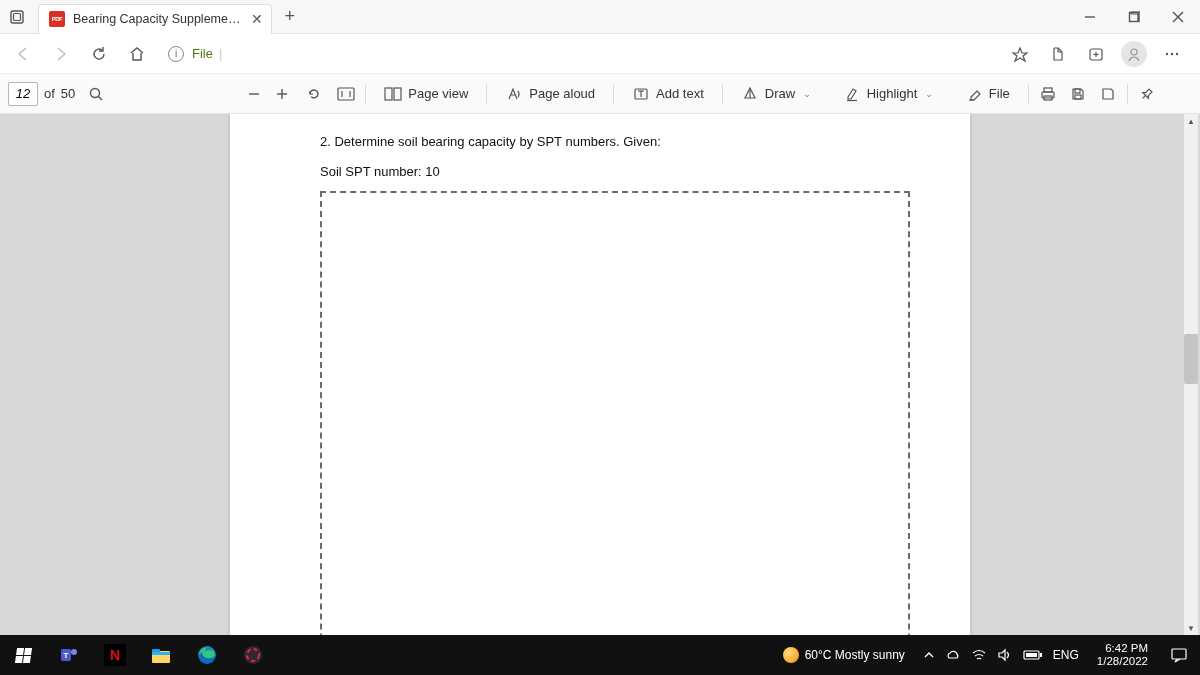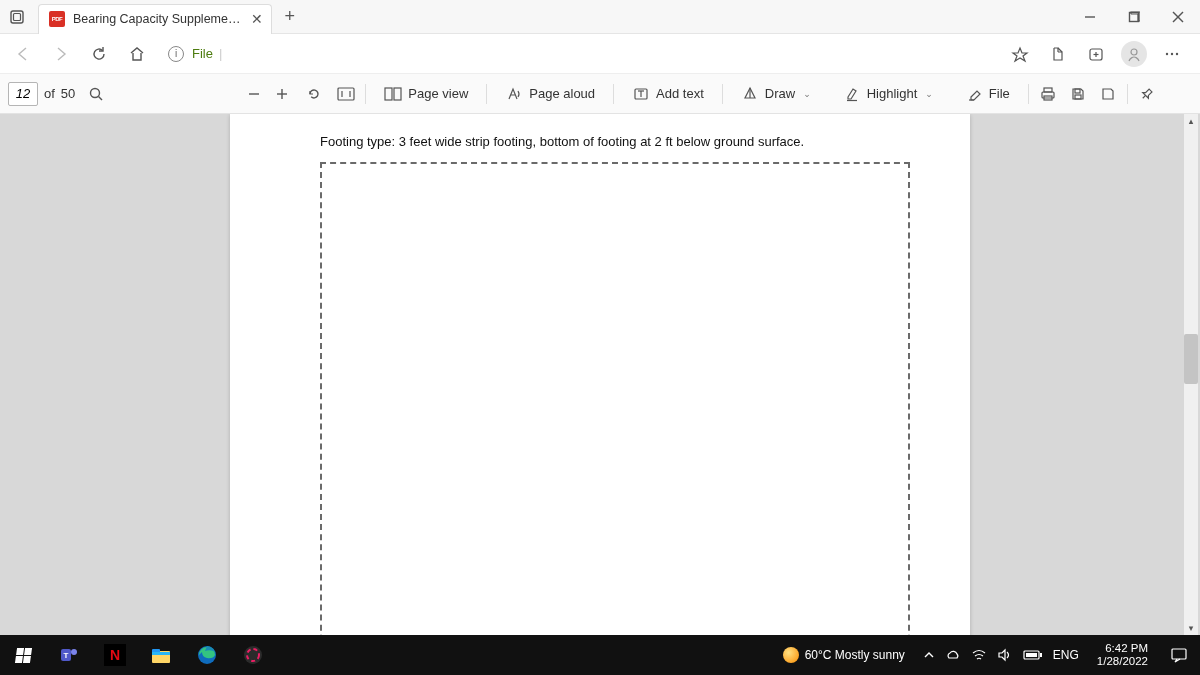--- a/index.html
+++ b/index.html
@@ -315,21 +315,22 @@
   <span class="tb-ic">
       <svg width="16" height="16">
         <path d="M6 3 L10 3 L10 8 L12 10 L4 10 L6 8 Z" class="ico-stroke-l" transform="rotate(45 8 8)"></path>
         <line x1="8" y1="10" x2="8" y2="14" class="ico-stroke-l" transform="rotate(45 8 8)"></line>
       </svg>
     </span>
 </div>
 
 <div class="doc-area">
   <div class="page">
-    <p>Footing type: 3 feet wide strip footing, bottom of footing at 2 ft below ground surface.</p>
+    <p>2. Determine soil bearing capacity by SPT numbers. Given:</p>
+    <p>Soil SPT number: 10</p>
     <div class="dashed-box"></div>
   </div>
   <div class="scroll-track"></div>
   <div class="scroll-arrow" style="top:0">▴</div>
   <div class="scroll-thumb"></div>
   <div class="scroll-arrow" style="bottom:0">▾</div>
 </div>
 
 <div class="taskbar">
   <div class="tb-item">

